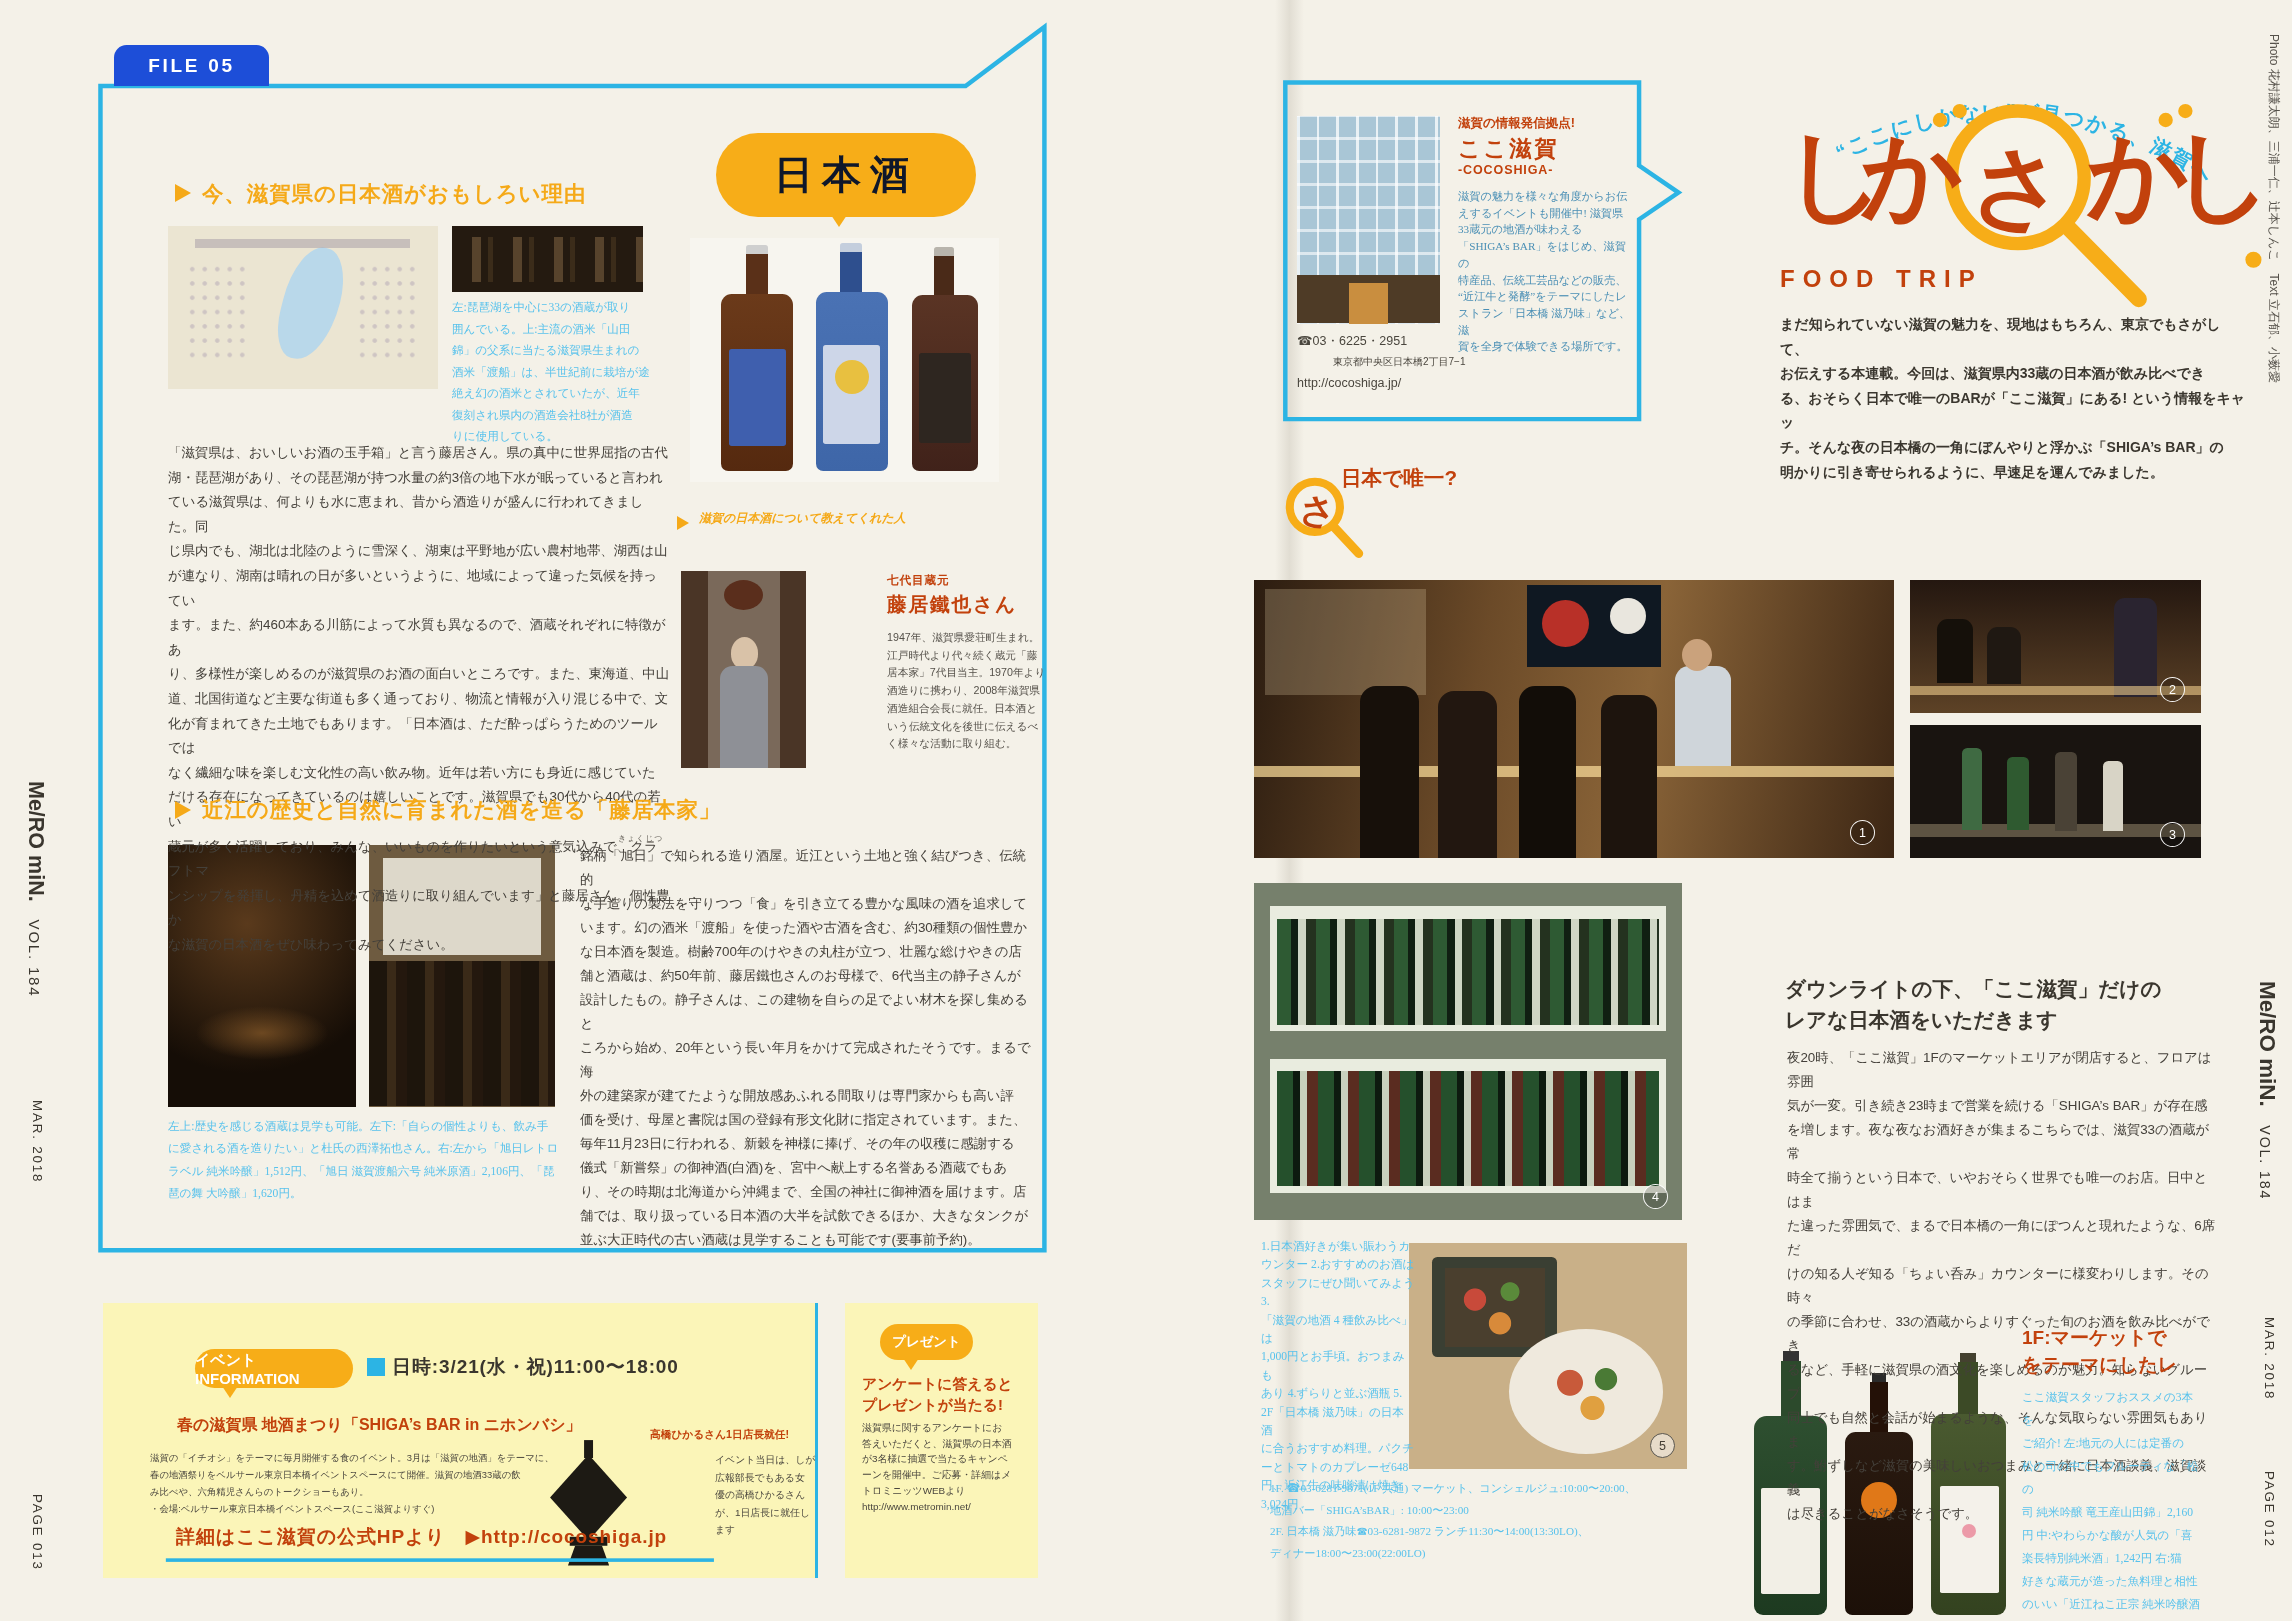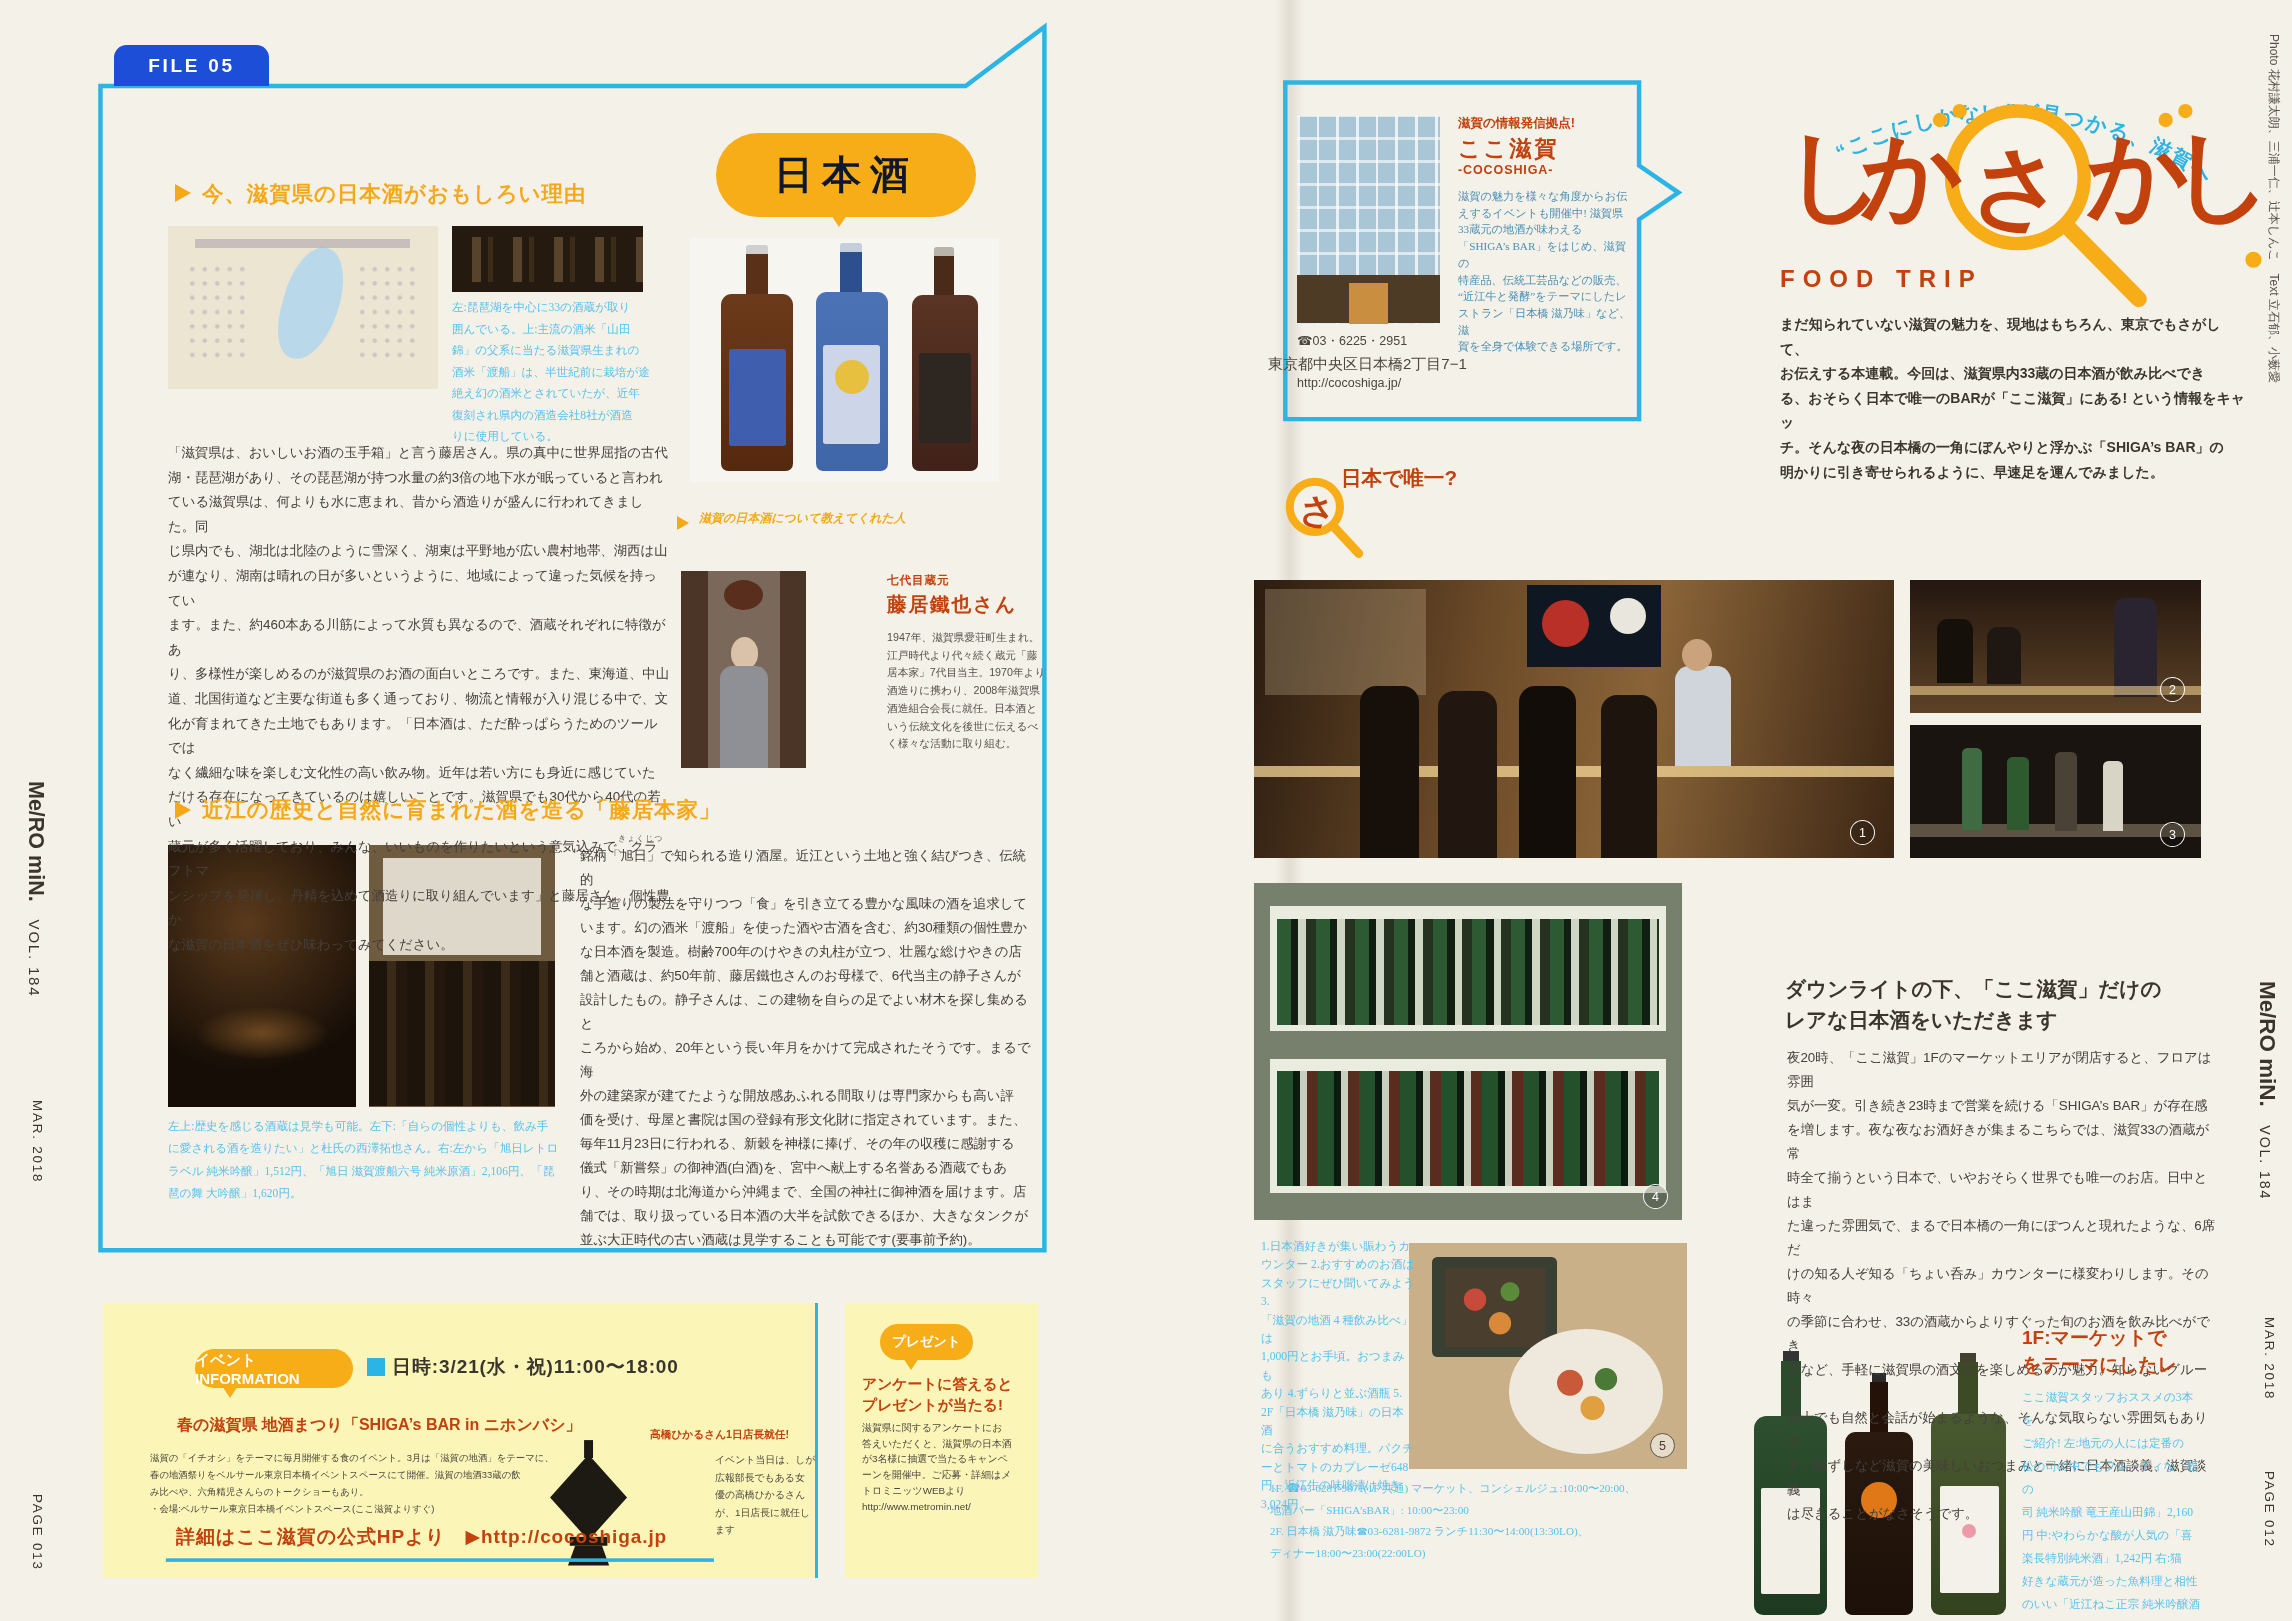--- a/index.html
+++ b/index.html
@@ -313,21 +313,21 @@
   <div class="ab cy bold nw" style="left:1458px;top:163px;font-size:12.5px;letter-spacing:0.9px;">-COCOSHIGA-</div>
   <div class="ab pre capb" style="left:1458px;top:188px;width:175px;font-size:11.2px;line-height:16.7px;color:#4a8fb5;">滋賀の魅力を様々な角度からお伝
 えするイベントも開催中! 滋賀県
 33蔵元の地酒が味わえる
 「SHIGA’s BAR」をはじめ、滋賀の
 特産品、伝統工芸品などの販売、
 “近江牛と発酵”をテーマにしたレ
 ストラン「日本橋 滋乃味」など、滋
 賀を全身で体験できる場所です。</div>
   <div class="ab nw" style="left:1297px;top:333px;font-size:12.5px;color:#4a463e;">☎03・6225・2951</div>
-  <div class="ab nw" style="left:1268px;top:355px;font-size:15px;color:#4a463e;">東京都中央区日本橋2丁目7−1</div>
+  <div class="ab nw" style="left:1333px;top:355px;font-size:10px;color:#4a463e;">東京都中央区日本橋2丁目7−1</div>
   <div class="ab nw" style="left:1297px;top:376px;font-size:12.5px;color:#4a463e;">http://cocoshiga.jp/</div>
 
   <div class="ab cy bold" style="left:1784px;top:109px;font-size:100px;">し</div>
   <div class="ab cy bold" style="left:1861px;top:109px;font-size:100px;">か</div>
   <div class="ab cy bold" style="left:1970px;top:125px;font-size:93px;">さ</div>
   <div class="ab cy bold" style="left:2087px;top:109px;font-size:100px;">か</div>
   <div class="ab cy bold" style="left:2171px;top:109px;font-size:100px;">し</div>
   <div class="ab cy bold nw" style="left:1780px;top:265px;font-size:24px;letter-spacing:8px;">FOOD TRIP</div>
 
   <div class="ab pre" style="left:1780px;top:312px;width:466px;font-size:14px;line-height:24.6px;font-weight:600;color:#3a362e;">まだ知られていない滋賀の魅力を、現地はもちろん、東京でもさがして、

